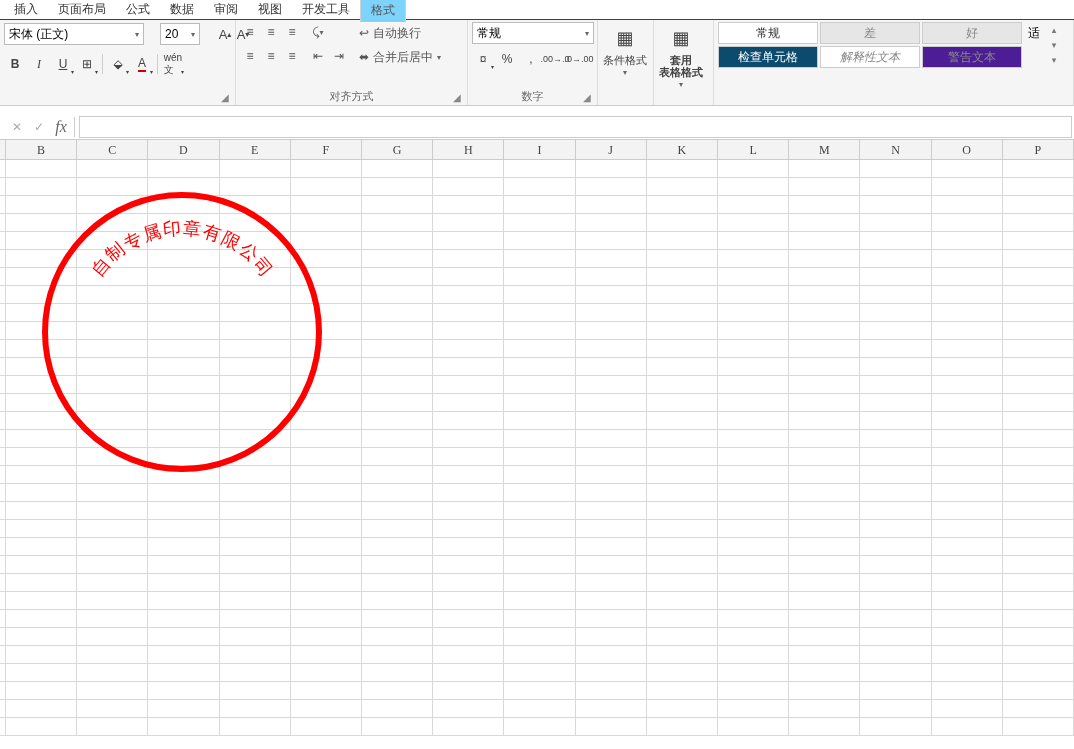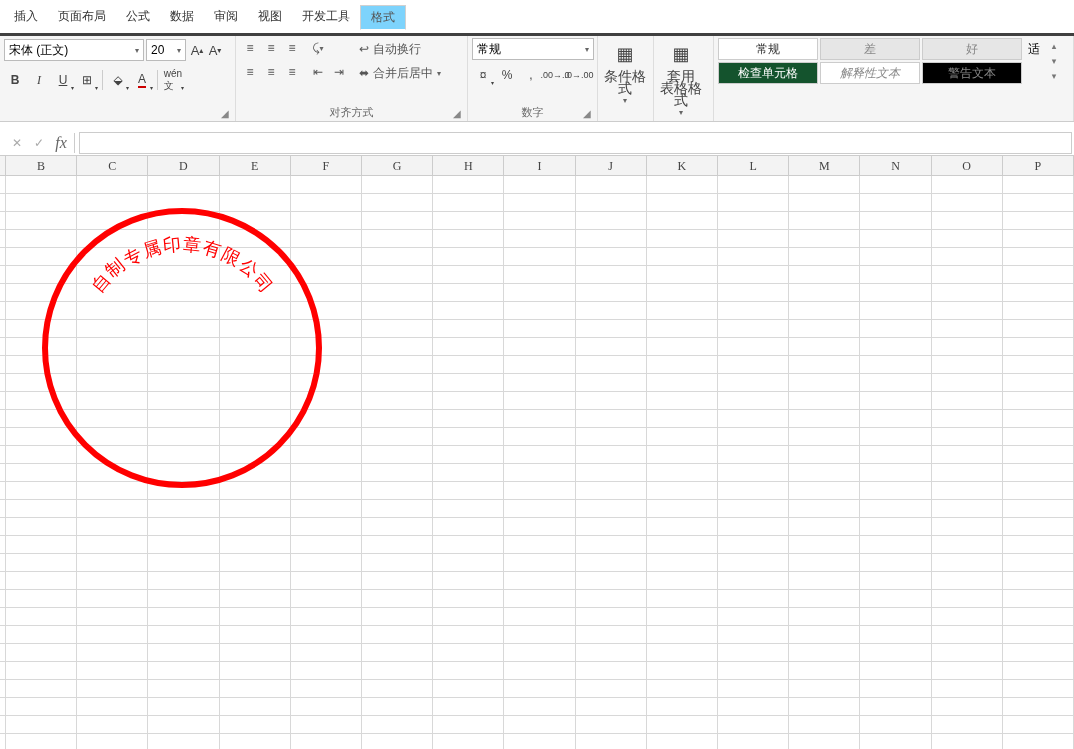--- a/index.html
+++ b/index.html
@@ -1,32 +1,32 @@
 <!DOCTYPE html>
 <html><head>
 <meta charset="utf-8">
 <style>
 * { box-sizing: border-box; margin: 0; padding: 0; }
 body { font-family: "Microsoft YaHei", SimSun, Arial, sans-serif; font-size: 12px; background: #fff; overflow: hidden; width: 1074px; height: 749px; }
 
 
-.menu-bar { height: 36px; display: flex; align-items: center; padding-left: 4px; gap: 0; border-bottom: 3px solid #404040; }
+.menu-bar { height: 20px; display: flex; align-items: center; padding-left: 4px; gap: 0; border-bottom: 1px solid #404040; }
 .menu-item { padding: 3px 10px; font-size: 12px; color: #333; cursor: default; }
 .menu-item.active { background: #7dd3fc; border: 1px solid #d0d0d0; border-bottom: 1px solid #fff; position: relative; top: 1px; color: #555; }
 
 
 .ribbon { height: 86px; background: #f5f5f5; border-bottom: 1px solid #ccc; display: flex; align-items: stretch; }
 .ribbon-group { border-right: 1px solid #ddd; display: flex; flex-direction: column; padding: 2px 4px 0 4px; position: relative; }
 .ribbon-group-body { flex: 1; display: flex; align-items: flex-start; gap: 2px; }
 .ribbon-group-label { text-align: center; font-size: 11px; color: #666; height: 16px; line-height: 14px; position: relative; }
 .launcher { position: absolute; right: 2px; bottom: 1px; width: 12px; height: 12px; font-size: 10px; color: #888; }
 
 
 .font-group { width: 236px; }
-.font-row1 { display: flex; gap: 2px; align-items: center; height: 24px; margin-bottom: 4px; }
+.font-row1 { display: flex; gap: 16px; align-items: center; height: 24px; margin-bottom: 4px; }
 .font-combo { width: 140px; height: 22px; background: #fff; border: 1px solid #bbb; display: flex; align-items: center; padding: 0 4px; justify-content: space-between; }
 .size-combo { width: 40px; height: 22px; background: #fff; border: 1px solid #bbb; display: flex; align-items: center; padding: 0 4px; justify-content: space-between; text-align: center; }
 .dd-arrow { font-size: 8px; color: #666; }
 .inc-dec { display: flex; gap: 0; }
 .inc-btn, .dec-btn { width: 18px; height: 22px; display: flex; align-items: center; justify-content: center; font-size: 13px; color: #444; }
 .font-row2 { display: flex; gap: 2px; align-items: center; height: 24px; }
 .fmt-btn { width: 22px; height: 22px; display: flex; align-items: center; justify-content: center; color: #444; position: relative; }
 .fmt-btn .sub-arrow { font-size: 6px; position: absolute; right: 0; bottom: 0; }
 .sep-v { width: 1px; height: 20px; background: #ccc; margin: 0 2px; }
 
@@ -40,32 +40,32 @@
 
 
 .num-group { width: 130px; }
 .num-col { display: flex; flex-direction: column; gap: 4px; width: 100%; }
 .num-combo { width: 122px; height: 22px; background: #fff; border: 1px solid #bbb; display: flex; align-items: center; padding: 0 4px; justify-content: space-between; }
 .num-row { display: flex; gap: 2px; }
 
 
 .big-btn { width: 46px; display: flex; flex-direction: column; align-items: center; justify-content: flex-start; padding-top: 2px; gap: 2px; color: #444; }
 .big-btn-icon { width: 32px; height: 28px; display: flex; align-items: center; justify-content: center; font-size: 18px; }
-.big-btn-label { font-size: 14px; text-align: center; line-height: 12px; }
+.big-btn-label { font-size: 11px; text-align: center; line-height: 12px; }
 
 
 .style-gallery { display: flex; gap: 2px; align-items: flex-start; }
 .style-cell { width: 100px; height: 22px; border: 1px solid #ccc; display: flex; align-items: center; justify-content: center; font-size: 12px; }
 .style-col { display: flex; flex-direction: column; gap: 2px; }
 .sc-normal { background: #fff; color: #333; }
 .sc-bad { background: #e6e6e6; color: #888; }
 .sc-good { background: #e6e6e6; color: #888; }
-.sc-check { background: #14532d; color: #fff; }
+.sc-check { background: #0c4a6e; color: #fff; }
 .sc-explain { background: #fff; color: #888; font-style: italic; }
-.sc-warn { background: #000000; color: #888; text-align: center; }
+.sc-warn { background: #4c1d95; color: #888; text-align: center; }
 .sc-more { width: 16px; height: 46px; display: flex; flex-direction: column; justify-content: space-around; align-items: center; color: #777; font-size: 9px; }
 
 
 .formula-bar { height: 26px; border-bottom: 1px solid #ccc; display: flex; align-items: center; margin-top: 8px; }
 .name-box-spacer { width: 6px; }
 .fb-btn { width: 22px; height: 20px; display: flex; align-items: center; justify-content: center; color: #aaa; }
 .fb-fx { font-style: italic; font-family: "Times New Roman", serif; font-size: 16px; color: #666; }
 .fb-sep { width: 1px; height: 20px; background: #ccc; margin: 0 2px; }
 .fb-input { flex: 1; height: 22px; border: 1px solid #ccc; margin: 0 2px; background: #fff; }
 
@@ -199,21 +199,21 @@
   <div class="ribbon-group" style="width:56px;">
     <div class="big-btn">
       <div class="big-btn-icon">▦</div>
       <div class="big-btn-label">条件格式</div>
       <span class="dd-arrow">▾</span>
     </div>
   </div>
   <div class="ribbon-group" style="width:60px;">
     <div class="big-btn">
       <div class="big-btn-icon">▦</div>
-      <div class="big-btn-label" style="white-space:pre-line;">套用
+      <div class="big-btn-label" style="white-space:pre-line;font-weight:bold;">套用
 表格格式</div>
       <span class="dd-arrow">▾</span>
     </div>
   </div>
 
   <div class="ribbon-group" style="flex:1;">
     <div class="ribbon-group-body style-gallery">
       <div class="style-col">
         <div class="style-cell sc-normal">常规</div>
         <div class="style-cell sc-check">检查单元格</div>

